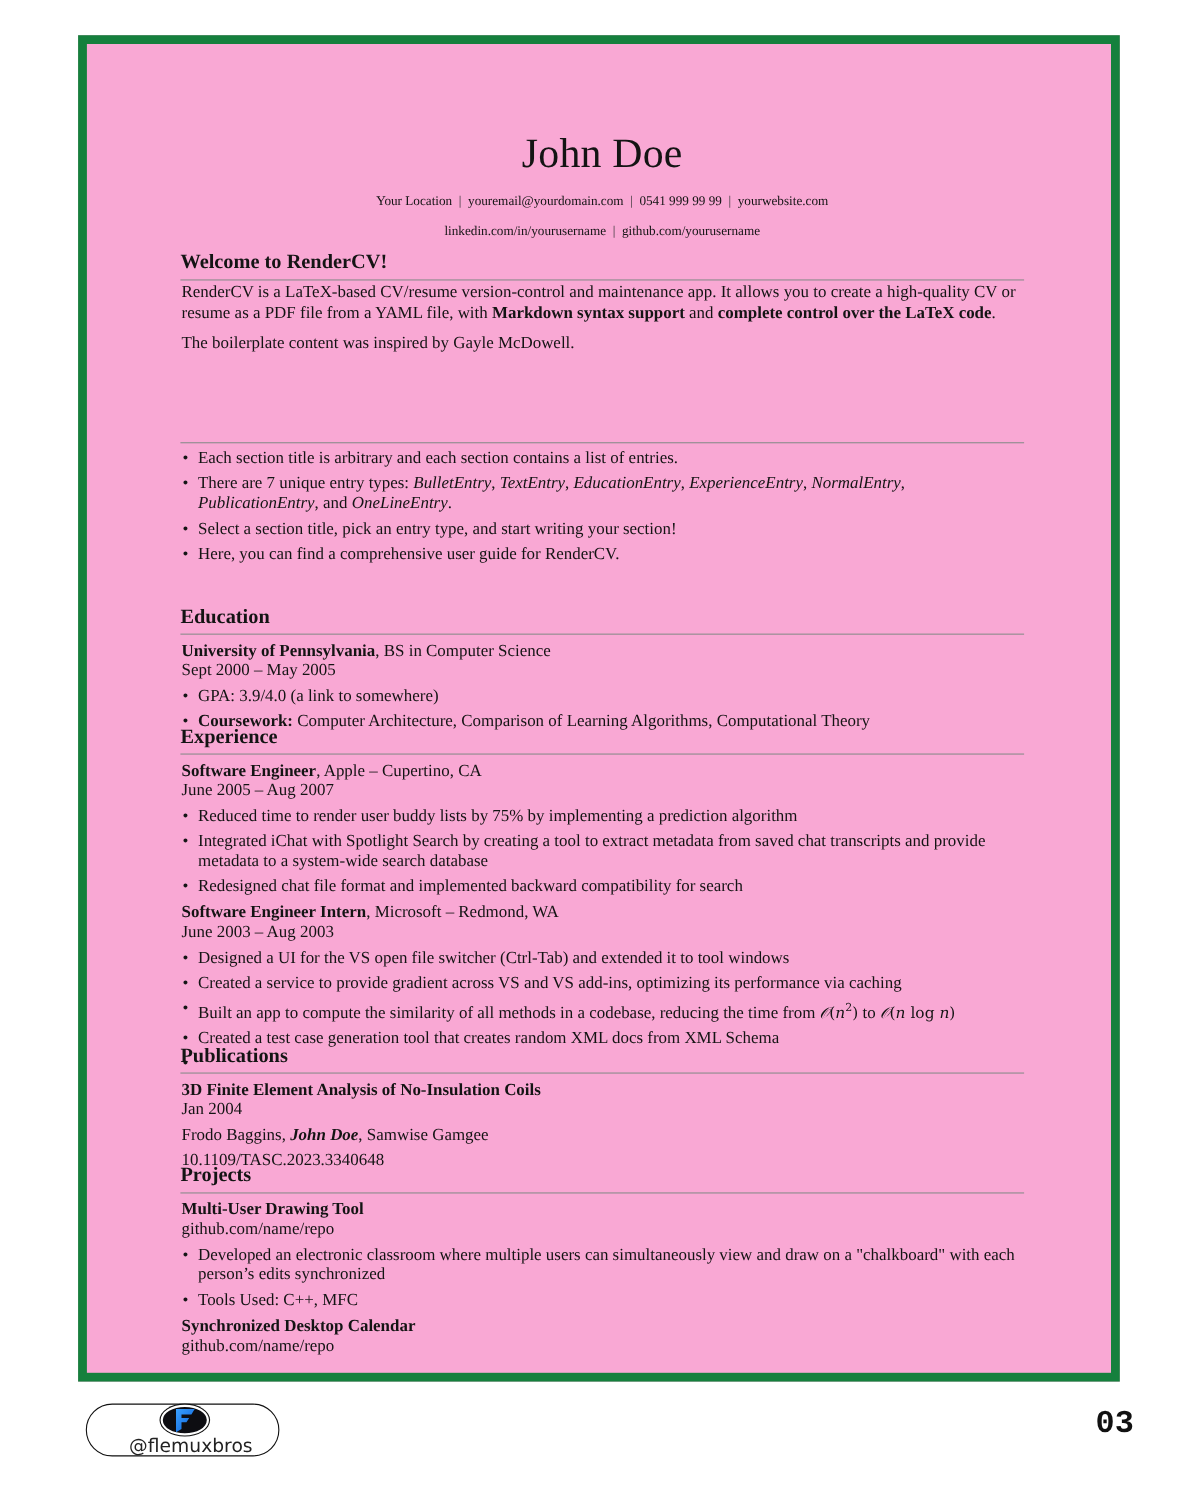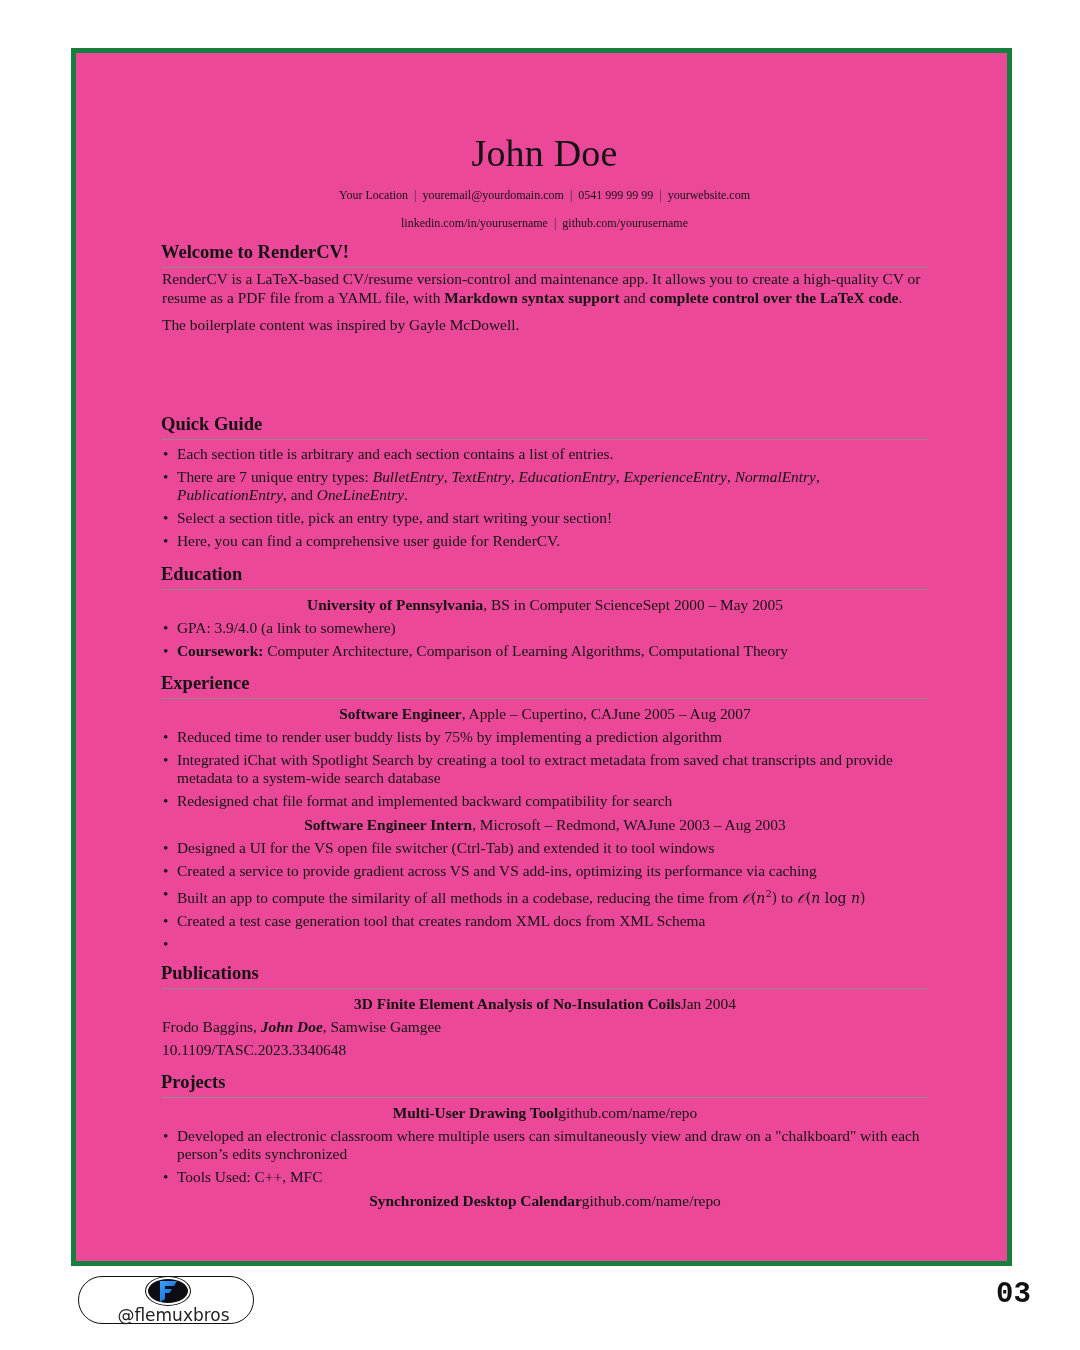--- a/index.html
+++ b/index.html
@@ -1,33 +1,33 @@
 <!DOCTYPE html>
 <html><head>
 <meta charset="utf-8">
 <style>
   html, body { margin: 0; padding: 0; background: #ffffff; }
   body { width: 1080px; height: 1350px; position: relative; overflow: hidden; font-family: "DejaVu Serif", serif; color: #111; }
   .page-frame {
-    position: absolute; left: 71px; top: 48px; width: 931px; height: 1208px;
-    border: 5px solid #15803d; background: #ec4899; box-sizing: content-box;
+    position: absolute; left: 71px; top: 32px; width: 931px; height: 1208px;
+    border: 8px solid #15803d; background: #f9a8d4; box-sizing: content-box;
   }
   .cv { position: absolute; left: 85px; top: 0; width: 767px; font-family: "Liberation Serif", serif; font-size: 15.4px; color: #141414; }
   .name { position: absolute; left: 0; width: 767px; top: 78px; text-align: center; font-size: 38px; font-weight: normal; letter-spacing: 0.2px; }
   .contact-line { position: absolute; left: 0; width: 767px; text-align: center; font-size: 12px; }
   .contact-line .sep { color: #333; padding: 0 6px; }
   .section { position: absolute; left: 0; width: 767px; }
   .section-title { font-size: 18.5px; font-weight: bold; padding-left: 0; line-height: 22px; height: 24px; }
   .section-rule { height: 0; border-top: 1.4px solid #8c8c8c; margin-top: 2px; }
   .para { padding-left: 1px; line-height: 18.5px; margin-top: 2px; }
   .para + .para { margin-top: 9px; }
   .bullets { list-style: none; margin: 0; padding: 0; }
   .bullets li { position: relative; padding-left: 16px; line-height: 18px; margin-top: 5px; }
   .bullets li .dot { position: absolute; left: 2px; top: 0; }
-  .entry-head { display: flex; justify-content: center; line-height: 18px; margin-top: 6px; padding-left: 1px; }
+  .entry-head { display: flex; justify-content: flex-end; line-height: 18px; margin-top: 6px; padding-left: 1px; flex-direction: column; }
   .entry-head .l b { font-weight: bold; }
   .plain { padding-left: 1px; line-height: 18px; margin-top: 5px; }
   .mathi { font-family: "DejaVu Serif", serif; font-style: italic; font-size: 14px; }
   .mathr { font-family: "DejaVu Serif", serif; font-size: 14px; }
   .mathc { font-family: "DejaVu Serif", serif; font-style: italic; font-size: 14px; }
   .footer-pill {
     position: absolute; left: 78px; top: 1276px; width: 176px; height: 48px; border: 1.5px solid #111;
     border-radius: 26px; box-sizing: border-box; display: flex; align-items: center; flex-direction: column;
   }
   .logo-circle {
@@ -53,21 +53,20 @@
     </div>
 
     <div class="section" style="top:188px;">
       <div class="section-title">Welcome to RenderCV!</div>
       <div class="section-rule"></div>
       <div class="para"><span>RenderCV is a LaTeX-based CV/resume version-control and maintenance app. It allows you to create a high-quality CV or resume as a PDF file from a YAML file, with </span><b>Markdown syntax support</b><span> and </span><b>complete control over the LaTeX code</b><span>.</span></div>
       <div class="para">The boilerplate content was inspired by Gayle McDowell.</div>
     </div>
 
     <div class="section" style="top:360px;">
-      <div class="section-title">Quick Guide</div>
       <div class="section-rule"></div>
       <ul class="bullets">
         <li><span class="dot">•</span><span>Each section title is arbitrary and each section contains a list of entries.</span></li>
         <li><span class="dot">•</span><span>There are 7 unique entry types: </span><i>BulletEntry</i>, <i>TextEntry</i>, <i>EducationEntry</i>, <i>ExperienceEntry</i>, <i>NormalEntry</i>, <i>PublicationEntry</i>, <span>and </span><i>OneLineEntry</i>.</li>
         <li><span class="dot">•</span><span>Select a section title, pick an entry type, and start writing your section!</span></li>
         <li><span class="dot">•</span><span>Here, you can find a comprehensive user guide for RenderCV.</span></li>
       </ul>
     </div>
 
     <div class="section" style="top:510px;">

